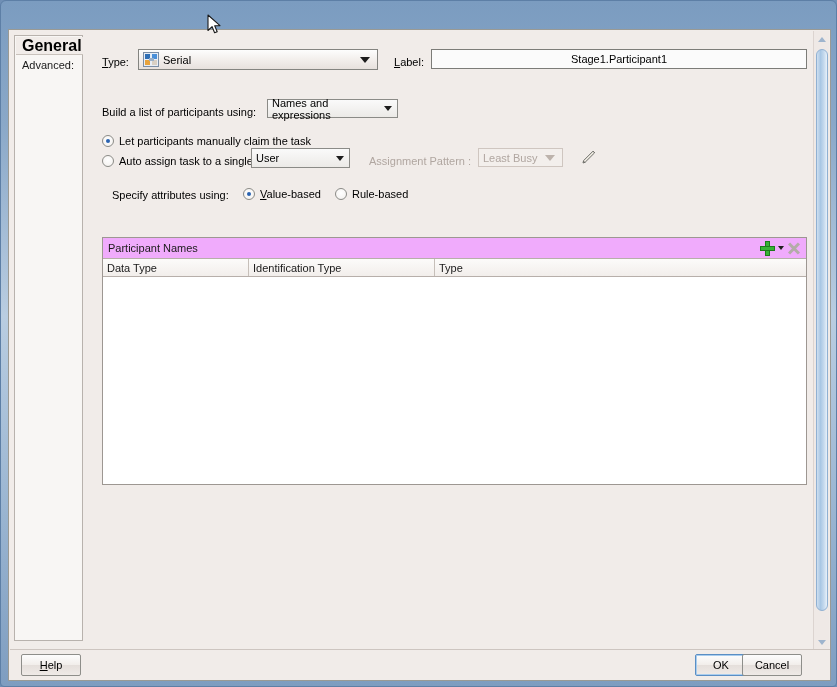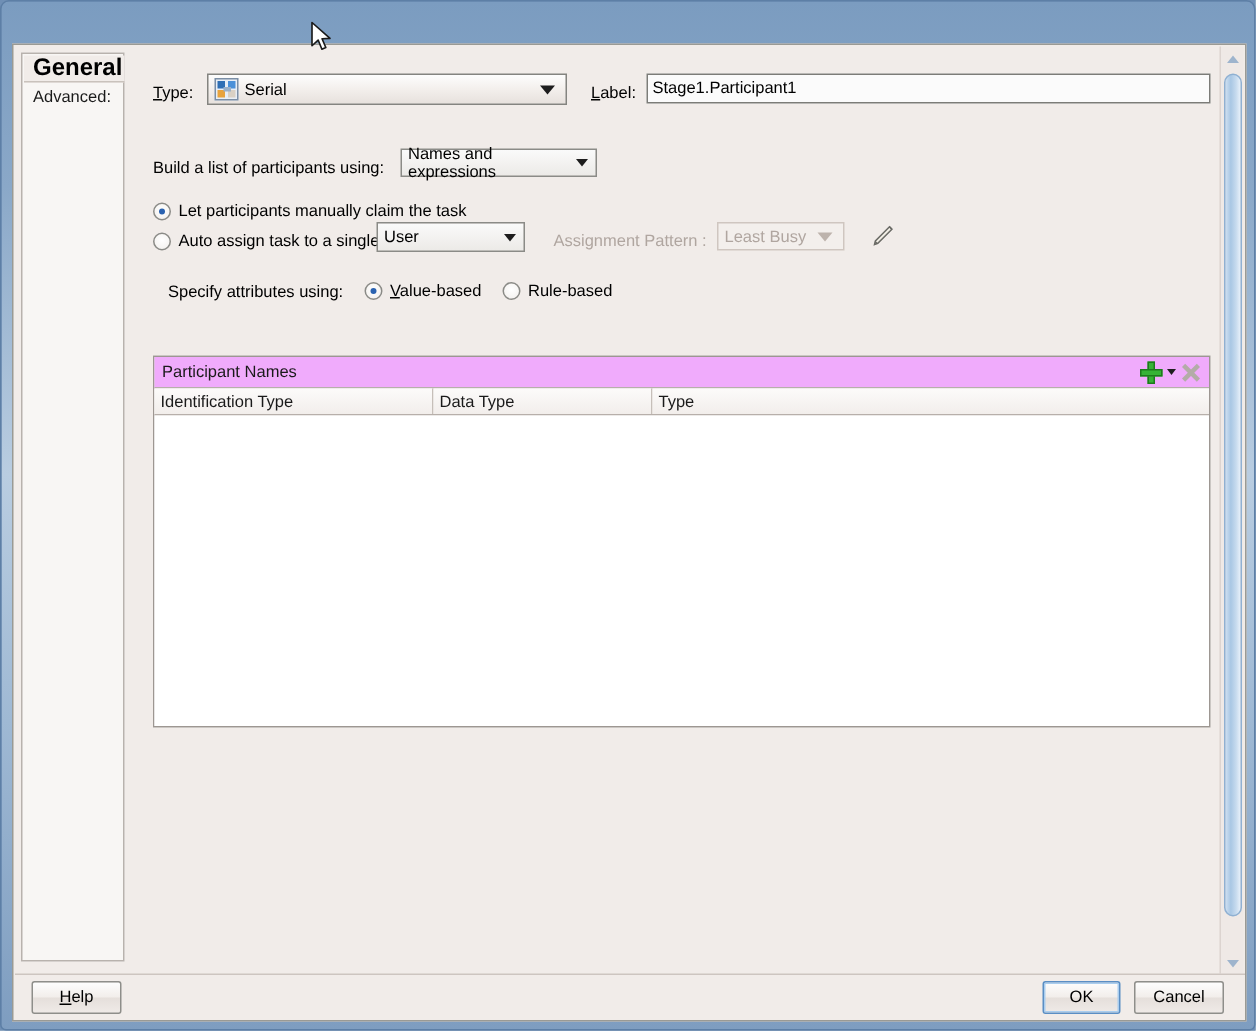--- a/index.html
+++ b/index.html
@@ -171,20 +171,21 @@
   
   .textfield {
     box-sizing: border-box;
     background: #fbfbfb;
     border: 1px solid #7c7c78;
     font-size: 11px;
     color: #000;
     display: flex; align-items: center;
     padding: 0 3px;
     font-family: "Liberation Sans", sans-serif;
+    justify-content: center;
   }
   .combo {
     box-sizing: border-box;
     border: 1px solid #848480;
     background: linear-gradient(180deg,#fdfdfd 0%, #f3efec 50%, #e7e1dd 100%);
     display: flex; align-items: center;
     font-size: 11px; color: #000;
     padding-left: 4px;
     font-family: "Liberation Sans", sans-serif;
   }
@@ -337,21 +338,21 @@
     font-size: 11px; color: #000;
     display: flex; align-items: center; justify-content: center;
     font-family: "Liberation Sans", sans-serif;
   }
   .btn.default {
     border: 1px solid #5a8ec4;
     box-shadow: 0 0 0 1px #a9cdee inset;
   }
   #help-button  { left: 11px;  top: 4px; width: 60px; }
   #ok-button    { right: 84px; top: 4px; width: 52px; }
-  #cancel-button{ right: 15px; top: 4px; width: 60px; }
+  #cancel-button{ right: 29px; top: 4px; width: 60px; }
 
   
   #cursor { position: absolute; left: 206px; top: 13px; width: 16px; height: 22px; }
 </style>
 </head>
 <body>
 
 <div id="window-frame">
 
 
@@ -432,22 +433,22 @@
         <div id="table-toolbar">
           <span id="table-title">Participant Names</span>
           <span id="toolbar-actions">
             <span class="plus-icon"></span>
             <span class="mini-caret"></span>
             <span class="x-icon"></span>
           </span>
         </div>
 
         <div id="table-header-row">
+          <div class="th" style="width:146px;">Data Type</div>
           <div class="th" style="width:186px;">Identification Type</div>
-          <div class="th" style="width:146px;">Data Type</div>
           <div class="th" style="width:371px;border-right:none;">Type</div>
         </div>
 
         <div id="table-body"></div>
       </div>
 
     </div>
 
     <div id="scroll-track">
       <span class="scroll-arrow up">

